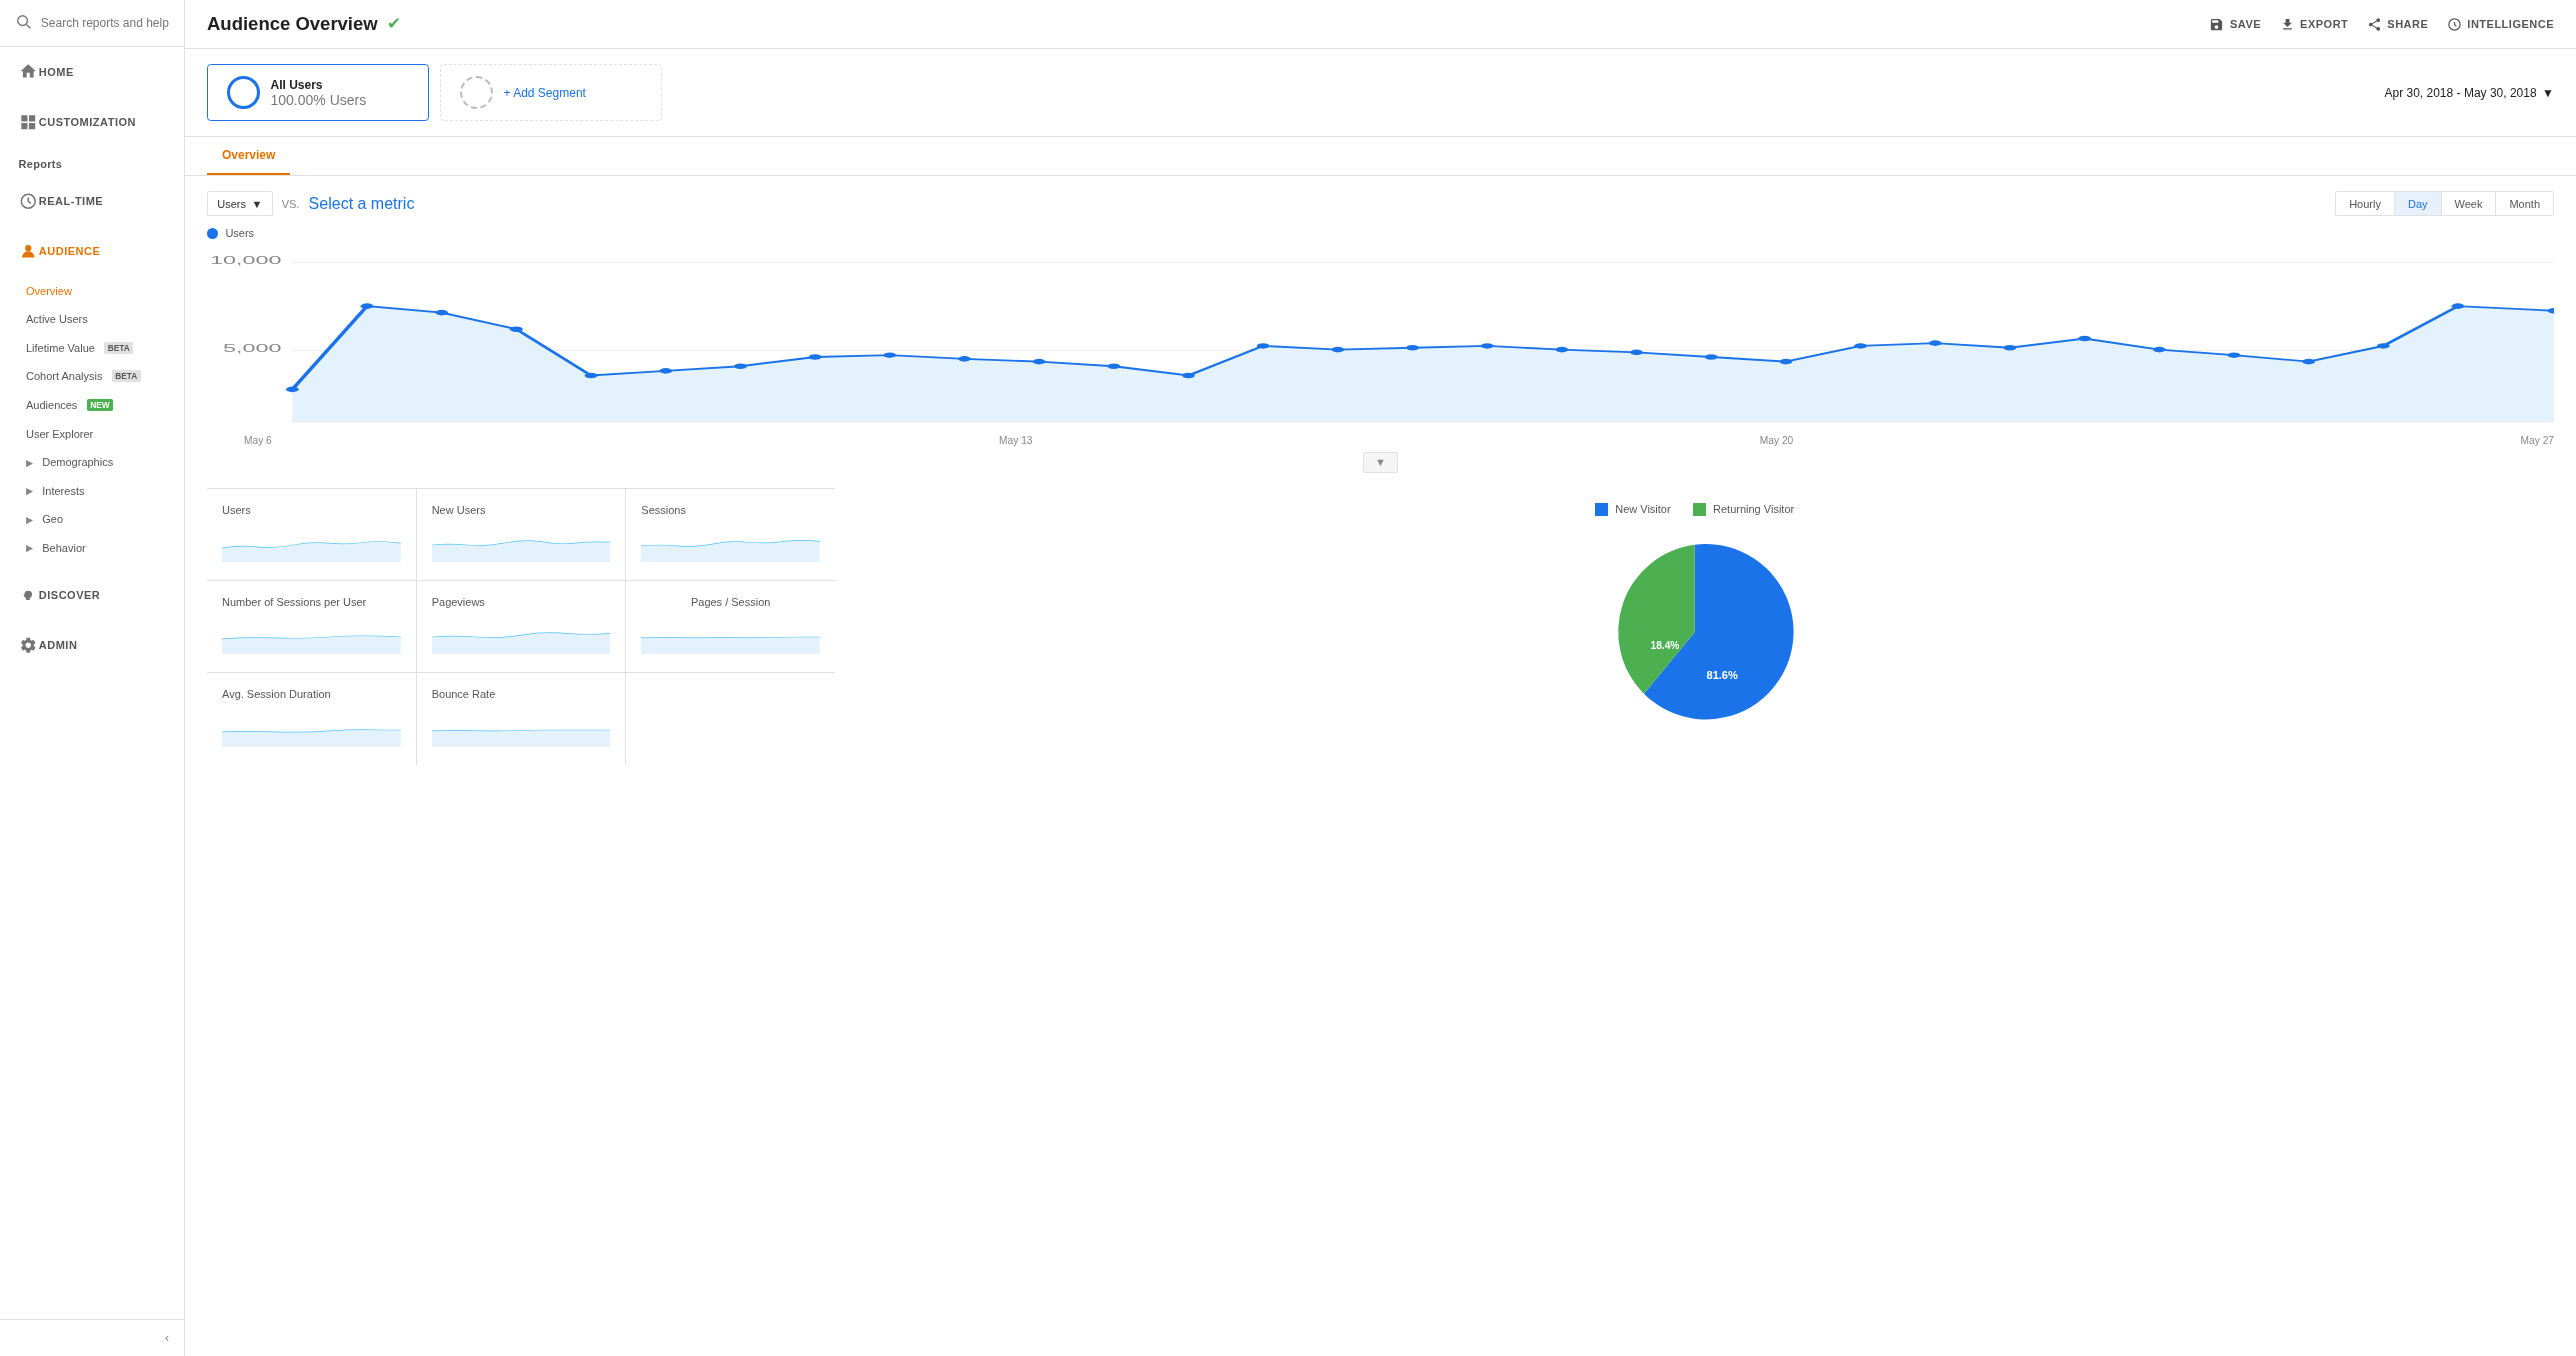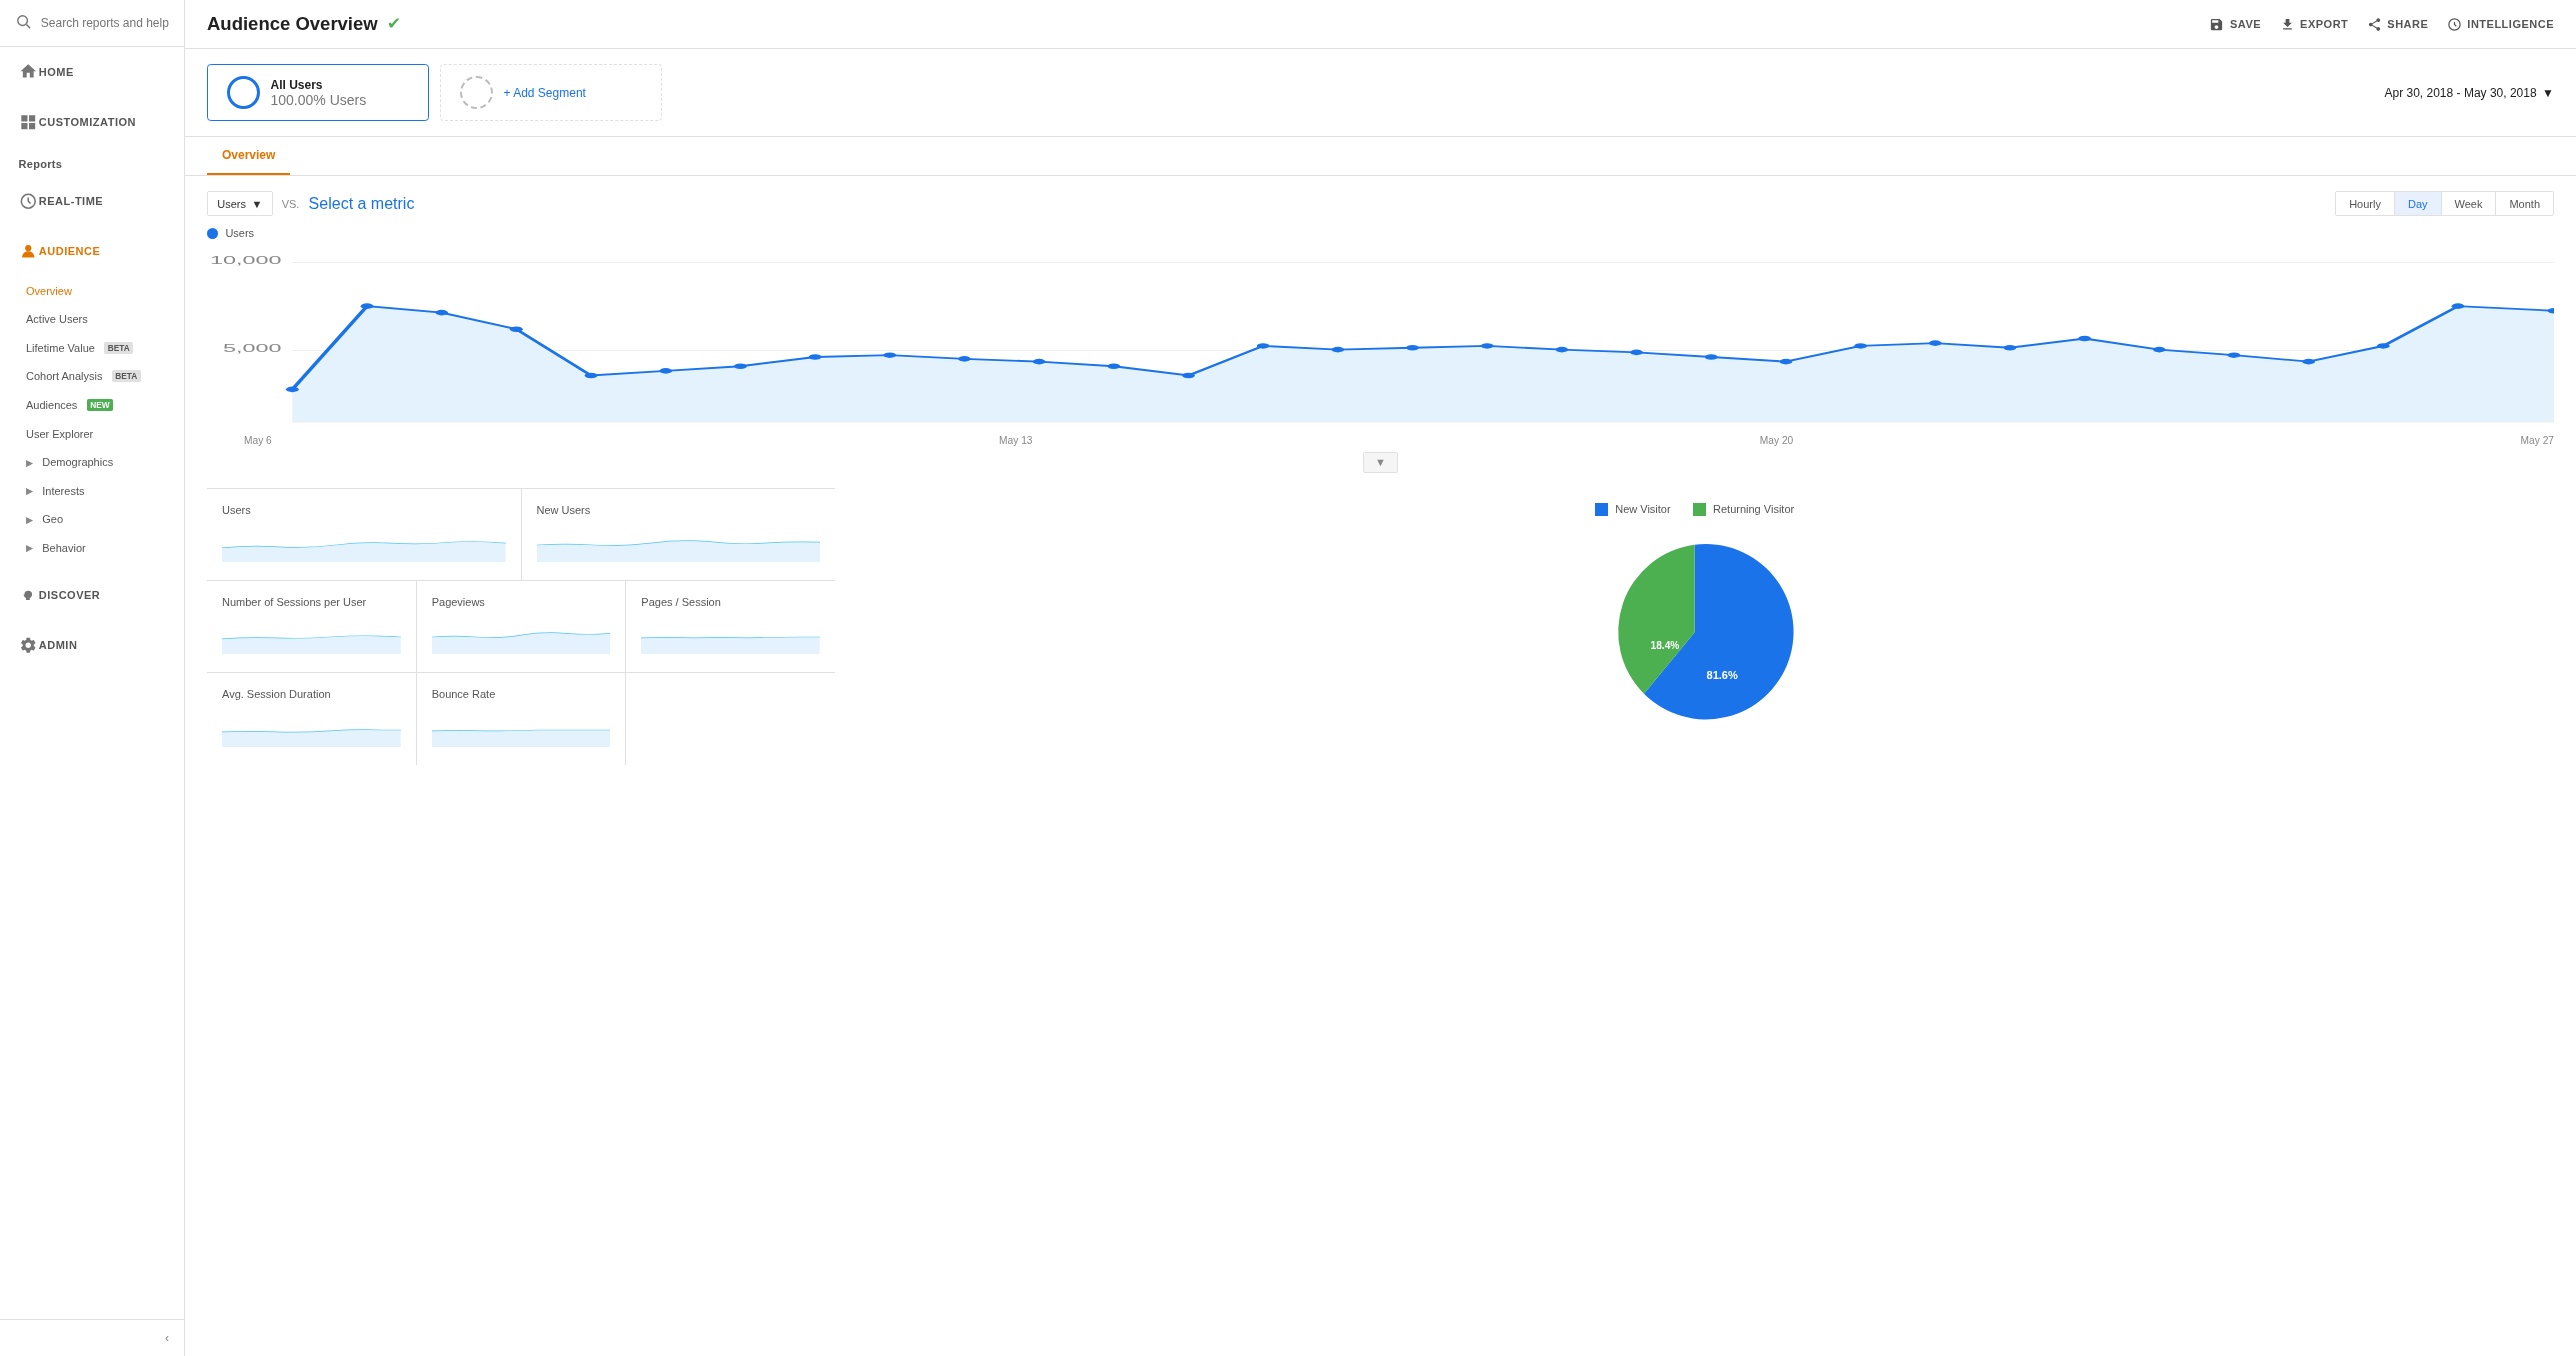--- a/index.html
+++ b/index.html
@@ -675,38 +675,45 @@
             <path d="M0,25 Q20,22 40,24 Q60,26 80,22 Q100,18 120,20 Q140,22 160,19 Q180,17 200,20 L200,40 L0,40 Z" fill="#e3f2fd" stroke="none"></path>
           </svg>
         </div>
         <div class="metric-card">
           <div class="metric-title">New Users</div>
           <svg class="mini-chart" viewBox="0 0 200 40" preserveAspectRatio="none">
             <path d="M0,22 Q20,20 40,22 Q60,24 80,20 Q100,16 120,18 Q140,22 160,20 Q180,18 200,19" fill="none" stroke="#4fc3f7" stroke-width="1.5"></path>
             <path d="M0,22 Q20,20 40,22 Q60,24 80,20 Q100,16 120,18 Q140,22 160,20 Q180,18 200,19 L200,40 L0,40 Z" fill="#e3f2fd" stroke="none"></path>
           </svg>
         </div>
+        <div class="metric-card" style="border-right:none;">
+          <div class="metric-title">Sessions</div>
+          <svg class="mini-chart" viewBox="0 0 200 40" preserveAspectRatio="none">
+            <path d="M0,23 Q20,21 40,23 Q60,25 80,21 Q100,17 120,19 Q140,21 160,18 Q180,16 200,18" fill="none" stroke="#4fc3f7" stroke-width="1.5"></path>
+            <path d="M0,23 Q20,21 40,23 Q60,25 80,21 Q100,17 120,19 Q140,21 160,18 Q180,16 200,18 L200,40 L0,40 Z" fill="#e3f2fd" stroke="none"></path>
+          </svg>
+        </div>
       </div>
 
       <div class="metrics-row">
         <div class="metric-card">
           <div class="metric-title">Number of Sessions per User</div>
           <svg class="mini-chart" viewBox="0 0 200 40" preserveAspectRatio="none">
             <path d="M0,24 Q30,22 60,23 Q90,24 120,22 Q150,20 180,21 Q190,21 200,22" fill="none" stroke="#4fc3f7" stroke-width="1.5"></path>
             <path d="M0,24 Q30,22 60,23 Q90,24 120,22 Q150,20 180,21 Q190,21 200,22 L200,40 L0,40 Z" fill="#e3f2fd" stroke="none"></path>
           </svg>
         </div>
         <div class="metric-card">
           <div class="metric-title">Pageviews</div>
           <svg class="mini-chart" viewBox="0 0 200 40" preserveAspectRatio="none">
             <path d="M0,22 Q25,20 50,22 Q75,24 100,20 Q125,16 150,18 Q175,20 200,18" fill="none" stroke="#4fc3f7" stroke-width="1.5"></path>
             <path d="M0,22 Q25,20 50,22 Q75,24 100,20 Q125,16 150,18 Q175,20 200,18 L200,40 L0,40 Z" fill="#e3f2fd" stroke="none"></path>
           </svg>
         </div>
-        <div class="metric-card" style="border-right:none;">
+        <div class="metric-card" style="border-right:none;text-align:center;">
           <div class="metric-title">Pages / Session</div>
           <svg class="mini-chart" viewBox="0 0 200 40" preserveAspectRatio="none">
             <path d="M0,23 Q30,22 60,23 Q90,22 120,23 Q150,22 180,22 Q190,22 200,22" fill="none" stroke="#4fc3f7" stroke-width="1.5"></path>
             <path d="M0,23 Q30,22 60,23 Q90,22 120,23 Q150,22 180,22 Q190,22 200,22 L200,40 L0,40 Z" fill="#e3f2fd" stroke="none"></path>
           </svg>
         </div>
       </div>
 
       <div class="metrics-row">
         <div class="metric-card">

